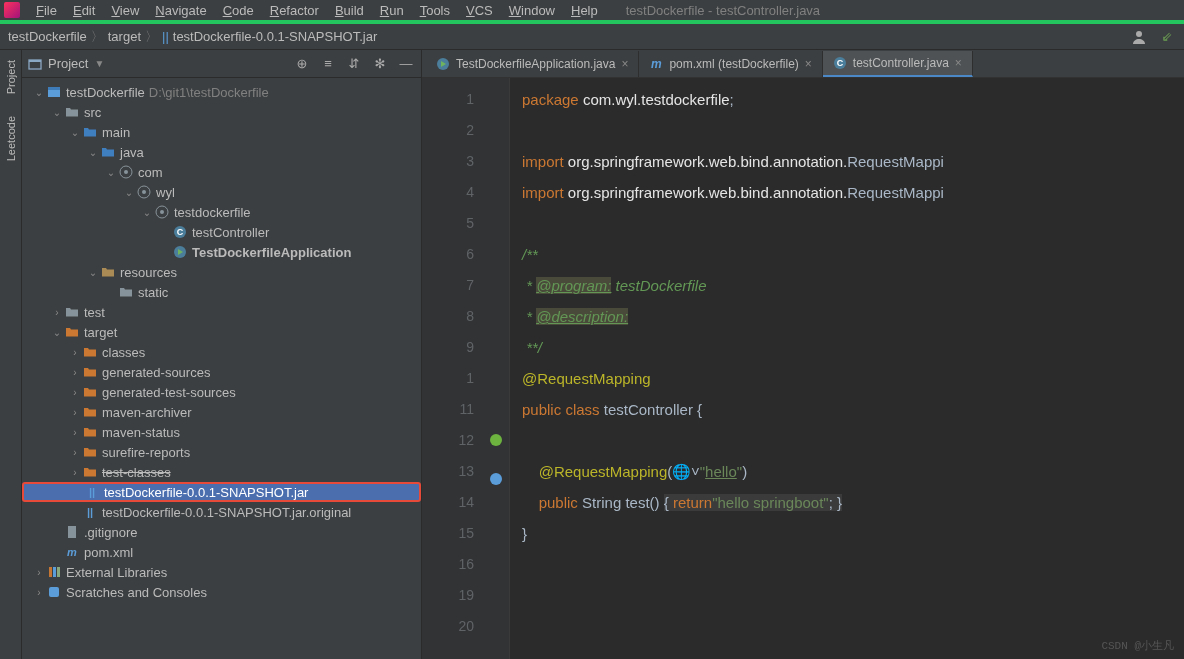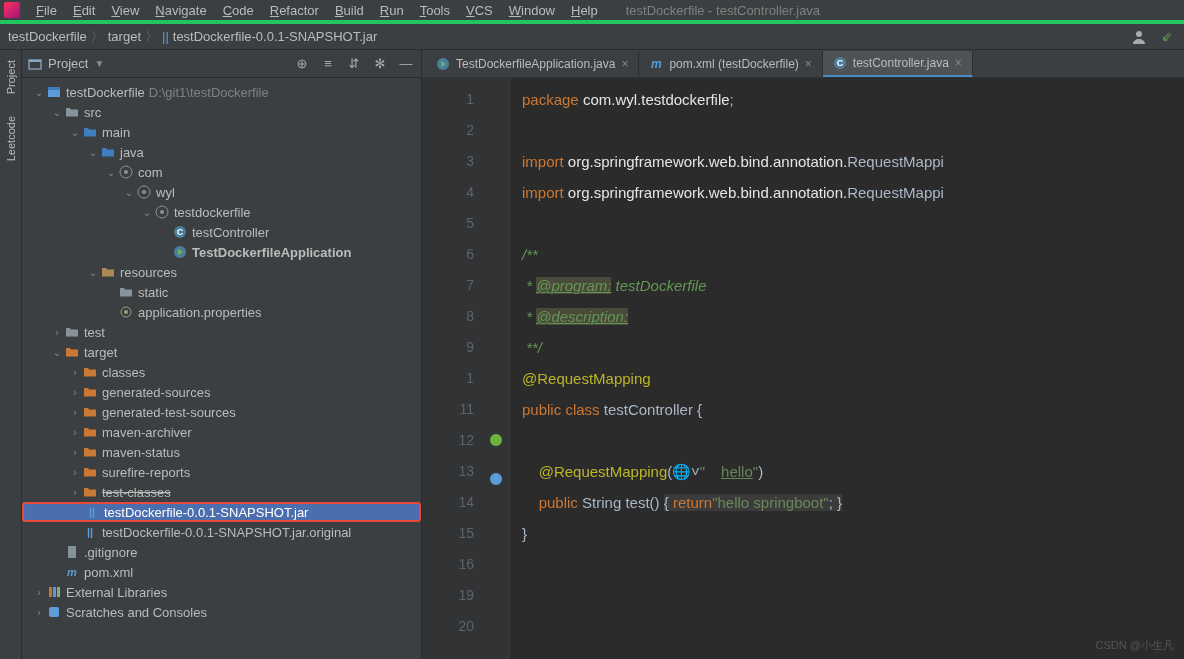--- a/index.html
+++ b/index.html
@@ -44,24 +44,24 @@
 .gutw .gl { height: 31px; position: relative; }
 .code { flex: 1; padding-top: 6px; font-family: "JetBrains Mono", Consolas, monospace; font-size: 15px; color: #a9b7c6; overflow: hidden; }
 .code .cl { height: 31px; line-height: 31px; padding-left: 12px; white-space: pre; }
 .kw { color: #cc7832; }
 .str { color: #6a8759; }
 .jdoc { color: #629755; font-style: italic; }
 .jdoctag { color: #629755; font-style: italic; text-decoration: underline; background: #4a4a3a; }
 .ann { color: #bbb529; }
 .cls { color: #a9b7c6; }
 .imp { color: #e5e5e5; }
-.hl { text-decoration: underline; margin-left: 16px; }
+.hl { text-decoration: underline; }
 .retblock { background: #3b3b3b; }
 svg { display: block; }
-.watermark { position: absolute; right: 10px; bottom: 6px; font-size: 11px; color: #555; }
+.watermark { position: absolute; right: 10px; bottom: 6px; font-size: 11px; color: #555; font-family: Liberation Mono, monospace; }
 </style>
 </head>
 <body>
 
 <div class="menubar">
   <div class="logo"></div>
   <div id="menu-items" style="display: flex;">
       <span class="menu-item"><u>F</u>ile</span>
       <span class="menu-item"><u>E</u>dit</span>
       <span class="menu-item"><u>V</u>iew</span>
@@ -222,30 +222,20 @@
           <span class="fname">resources</span>
         </div>
         <div class="tree-row" style="padding-left: 82px;">
           <span class="arrow"></span>
           <span class="ficon">
             <svg width="14" height="14" viewBox="0 0 14 14">
               <path d="M1 3h4l1 1.5h7v7H1z" fill="#87939a"></path>
             </svg>
           </span>
           <span class="fname">static</span>
-        </div>
-        <div class="tree-row" style="padding-left: 82px;">
-          <span class="arrow"></span>
-          <span class="ficon">
-            <svg width="14" height="14">
-              <circle cx="7" cy="7" r="5" fill="none" stroke="#8aa87d"></circle>
-              <circle cx="7" cy="7" r="2" fill="#8aa87d"></circle>
-            </svg>
-          </span>
-          <span class="fname">application.properties</span>
         </div>
         <div class="tree-row" style="padding-left: 28px;">
           <span class="arrow">›</span>
           <span class="ficon">
             <svg width="14" height="14" viewBox="0 0 14 14">
               <path d="M1 3h4l1 1.5h7v7H1z" fill="#87939a"></path>
             </svg>
           </span>
           <span class="fname">test</span>
         </div>

